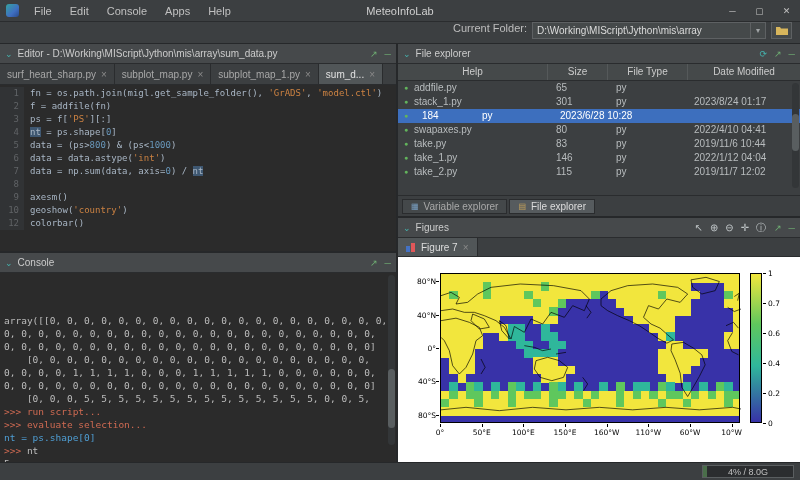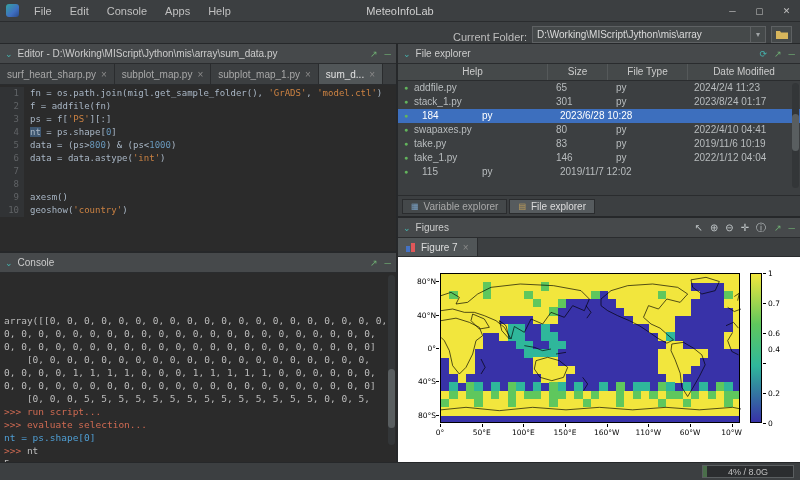--- a/index.html
+++ b/index.html
@@ -12,21 +12,21 @@
   .titlebar { height:22px; background:#3c3f41; border-bottom:1px solid #2a2c2e;
     display:flex; align-items:center; position:relative; }
   .app-logo { width:13px; height:13px; margin:0 6px; border-radius:3px;
     background:linear-gradient(135deg,#35a3a0 0%,#3f6fc2 60%,#2a4a8a 100%); flex:none;}
   .menu-item { padding:0 9px; line-height:22px; color:#c0c0c0; cursor:default; }
   .titlebar-title { position:absolute; left:0; right:0; text-align:center; color:#cfcfcf; pointer-events:none; }
   .win-controls { margin-left:auto; display:flex; z-index:2; }
   .win-btn { width:27px; height:22px; text-align:center; line-height:22px; font-size:9px; color:#c0c0c0; }
   
   .folderbar { height:22px; background:#3c3f41; border-bottom:1px solid #26282a;
-    display:flex; align-items:flex-end; justify-content:flex-end; padding-right:8px; gap:5px; }
+    display:flex; align-items:flex-start; justify-content:flex-end; padding-right:8px; gap:5px; }
   .folder-label { color:#bdbdbd; }
   .combo { width:234px; height:17px; background:#45494a; border:1px solid #5e6163;
     display:flex; align-items:center; font-size:10px; color:#dcdcdc; }
   .combo-text { flex:1; padding:0 4px; white-space:nowrap; overflow:hidden; }
   .combo-arrow { width:15px; text-align:center; color:#a0a4a6; border-left:1px solid #5e6163; font-size:8px; line-height:15px;}
   .browse-btn { width:21px; height:17px; background:#45494a; border:1px solid #5e6163;
     display:flex; align-items:center; justify-content:center; }
   
   .main { display:flex; height:418px; }
   .left-col { width:398px; flex:none; display:flex; flex-direction:column; border-right:2px solid #26282a; }
@@ -168,24 +168,25 @@
             <span class="tab-close">×</span>
           </div>
         </div>
       <div class="code-area">
           <div class="code-line"><div class="gutter" style="display: block;">1</div><span class="code-text"><span>fn = os.path.join(migl.get_sample_folder(), </span><span class="seg-s">'GrADS'</span><span>, </span><span class="seg-s">'model.ctl'</span><span>)</span></span></div>
           <div class="code-line"><div class="gutter" style="display: block;">2</div><span class="code-text"><span>f = addfile(fn)</span></span></div>
           <div class="code-line"><div class="gutter" style="display: block;">3</div><span class="code-text"><span>ps = f[</span><span class="seg-s">'PS'</span><span>][:]</span></span></div>
           <div class="code-line"><div class="gutter" style="display: block;">4</div><span class="code-text"><span class="seg-hl">nt</span><span> = ps.shape[</span><span class="seg-n">0</span><span>]</span></span></div>
           <div class="code-line"><div class="gutter" style="display: block;">5</div><span class="code-text"><span>data = (ps&gt;</span><span class="seg-n">800</span><span>) &amp; (ps&lt;</span><span class="seg-n">1000</span><span>)</span></span></div>
           <div class="code-line"><div class="gutter" style="display: block;">6</div><span class="code-text"><span>data = data.astype(</span><span class="seg-s">'int'</span><span>)</span></span></div>
-          <div class="code-line"><div class="gutter" style="display: block;">7</div></div>
+          <div class="code-line"><div class="gutter" style="display: block;">7</div><span class="code-text"><span>data = np.sum(data, axis=</span><span class="seg-n">0</span><span>) / </span><span class="seg-hl">nt</span></span></div>
           <div class="code-line"><div class="gutter" style="display: block;">8</div><span class="code-text"></span></div>
           <div class="code-line"><div class="gutter" style="display: block;">9</div><span class="code-text"><span>axesm()</span></span></div>
           <div class="code-line"><div class="gutter" style="display: block;">10</div><span class="code-text"><span>geoshow(</span><span class="seg-s">'country'</span><span>)</span></span></div>
+          <div class="code-line"><div class="gutter" style="display: block;">12</div><span class="code-text"><span>colorbar()</span></span></div>
         </div>
     </div>
     <div class="console-panel">
       <div class="panel-header">
         <span class="panel-chevron">⌄</span>
         <span class="panel-title">Console</span>
         <span class="panel-icons">
           <span>↗</span>
           <span>─</span>
         </span>
@@ -215,21 +216,20 @@
         </div>
       <div class="fx-body">
         <div class="vscroll" style="height:92%">
             <div class="thumb" style="top:30%"></div>
           </div>
       <div class="fx-row">
             <span class="fx-icon">●</span>
             <span class="c-name">addfile.py</span>
             <span class="c-size">65</span>
             <span class="c-type">py</span>
-            <span class="c-date">2024/2/4 11:23</span>
           </div>
           <div class="fx-row">
             <span class="fx-icon">●</span>
             <span class="c-name">stack_1.py</span>
             <span class="c-size">301</span>
             <span class="c-type">py</span>
             <span class="c-date">2023/8/24 01:17</span>
           </div>
           <div class="fx-row selected">
             <span class="fx-icon">●</span>
@@ -242,31 +242,32 @@
             <span class="c-name">swapaxes.py</span>
             <span class="c-size">80</span>
             <span class="c-type">py</span>
             <span class="c-date">2022/4/10 04:41</span>
           </div>
           <div class="fx-row">
             <span class="fx-icon">●</span>
             <span class="c-name">take.py</span>
             <span class="c-size">83</span>
             <span class="c-type">py</span>
-            <span class="c-date">2019/11/6 10:19</span>
+            <span class="c-date">2019/11/6 10:44</span>
           </div>
           <div class="fx-row">
             <span class="fx-icon">●</span>
             <span class="c-name">take_1.py</span>
             <span class="c-size">146</span>
             <span class="c-type">py</span>
             <span class="c-date">2022/1/12 04:04</span>
           </div>
           <div class="fx-row">
             <span class="fx-icon">●</span>
+            <span class="c-name">take_2.py</span>
             <span class="c-size">115</span>
             <span class="c-type">py</span>
             <span class="c-date">2019/11/7 12:02</span>
           </div>
         </div>
       <div class="fx-tabs">
           <div class="fx-tab">
             <span class="ti" style="color: rgb(122, 160, 196);">▦</span>
             <span>Variable explorer</span>
           </div>
@@ -730,21 +731,21 @@
             <div class="axlab ylab" style="top: 120.333px;">40°S</div>
             <div class="tickm" style="left: 38px; top: 157.667px; width: 3px; height: 1px;"></div>
             <div class="axlab ylab" style="top: 153.667px;">80°S</div>
             <div class="tickm" style="left: 365px; top: 16px; width: 3px; height: 1px;"></div>
             <div class="cblab" style="left: 370px; top: 12px;">1</div>
             <div class="tickm" style="left: 365px; top: 46px; width: 3px; height: 1px;"></div>
             <div class="cblab" style="left: 370px; top: 42px;">0.7</div>
             <div class="tickm" style="left: 365px; top: 76px; width: 3px; height: 1px;"></div>
             <div class="cblab" style="left: 370px; top: 72px;">0.6</div>
             <div class="tickm" style="left: 365px; top: 106px; width: 3px; height: 1px;"></div>
-            <div class="cblab" style="left: 370px; top: 88px;">0.4</div>
+            <div class="cblab" style="left: 370px; top: 102px;">0.4</div>
             <div class="tickm" style="left: 365px; top: 136px; width: 3px; height: 1px;"></div>
             <div class="cblab" style="left: 370px; top: 132px;">0.2</div>
             <div class="tickm" style="left: 365px; top: 166px; width: 3px; height: 1px;"></div>
             <div class="cblab" style="left: 370px; top: 162px;">0</div>
           </div>
       </div>
     </div>
   </div>
 </div>
 

